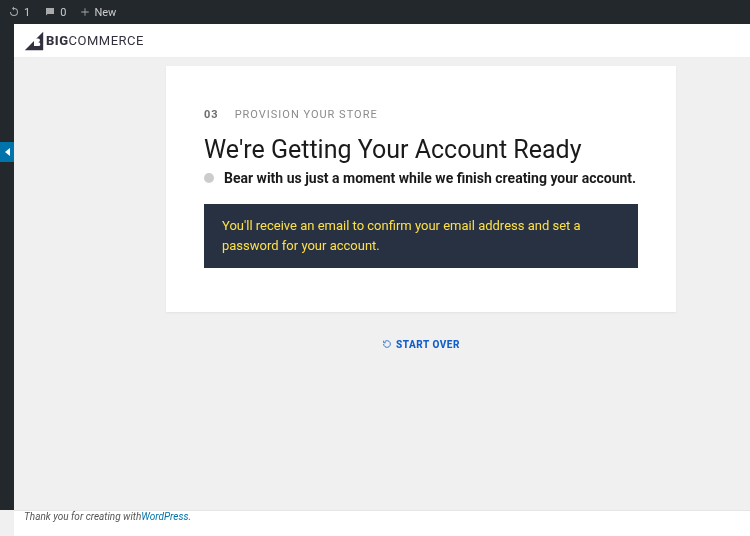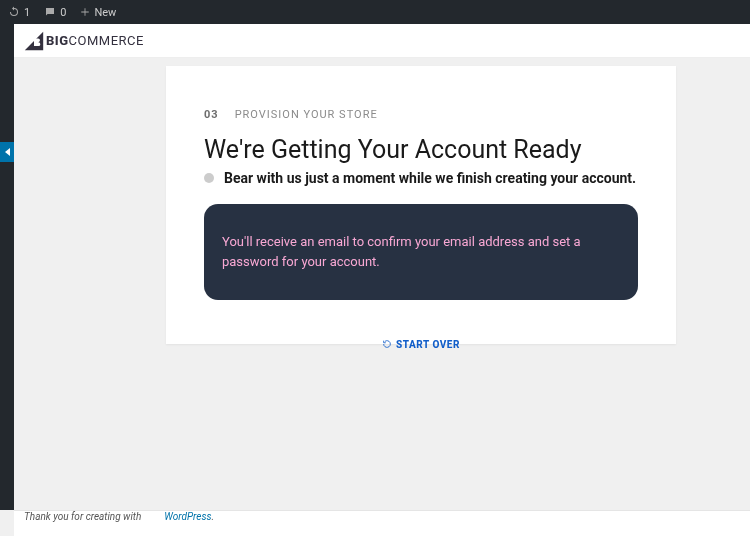--- a/index.html
+++ b/index.html
@@ -120,25 +120,25 @@
       background: #ccc;
       flex-shrink: 0;
     }
     .status-text {
       font-size: 14px;
       font-weight: 700;
       color: #1a1a1a;
     }
     .info-box {
       background: #273142;
-      color: #f9a8d4;
+      color: #fde047;
       font-size: 13px;
       line-height: 1.55;
-      padding: 28px 18px;
-      border-radius: 14px;
+      padding: 12px 18px;
+      border-radius: 0;
     }
     .start-over {
       position: absolute;
       left: 152px;
       right: 74px;
       top: 266px;
       text-align: center;
       padding-top: 10px;
     }
     .start-over a {
@@ -161,21 +161,21 @@
       height: 26px;
       background: #fff;
       border-top: 1px solid #e5e5e5;
       display: flex;
       align-items: flex-start;
       padding: 0 10px;
       font-size: 10px;
       font-style: italic;
       color: #555;
     }
-    .footer-bar a { color: #0073aa; text-decoration: none; margin-left: 23px; }
+    .footer-bar a { color: #0073aa; text-decoration: none; }
   </style>
 </head>
 <body>
 
 <div class="admin-bar">
   <div class="item">
     <svg width="12" height="12" viewBox="0 0 24 24">
         <path d="M12 4V1L8 5l4 4V6a6 6 0 1 1-6 6H4a8 8 0 1 0 8-8z"></path>
       </svg>
     <span>1</span>

